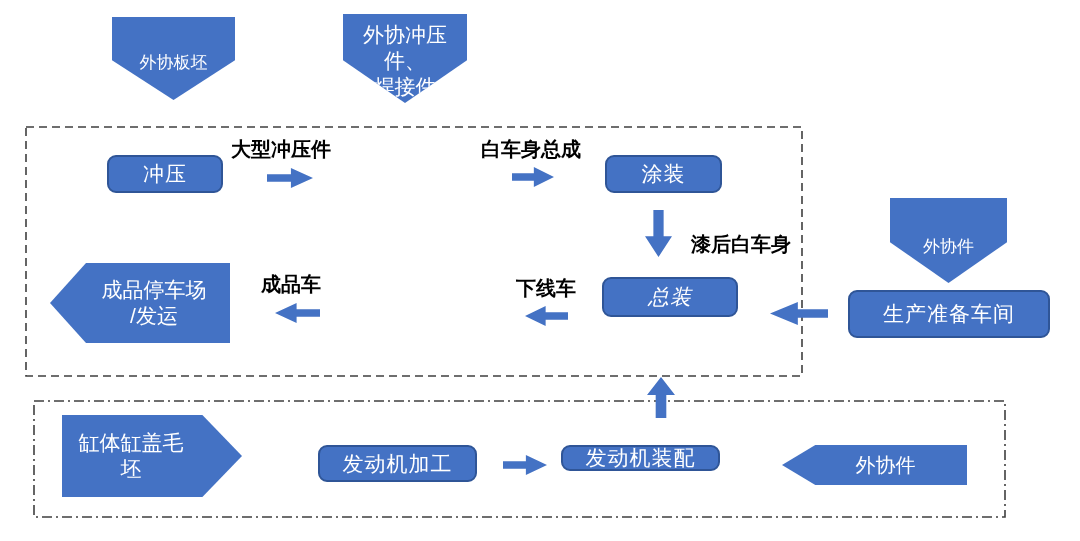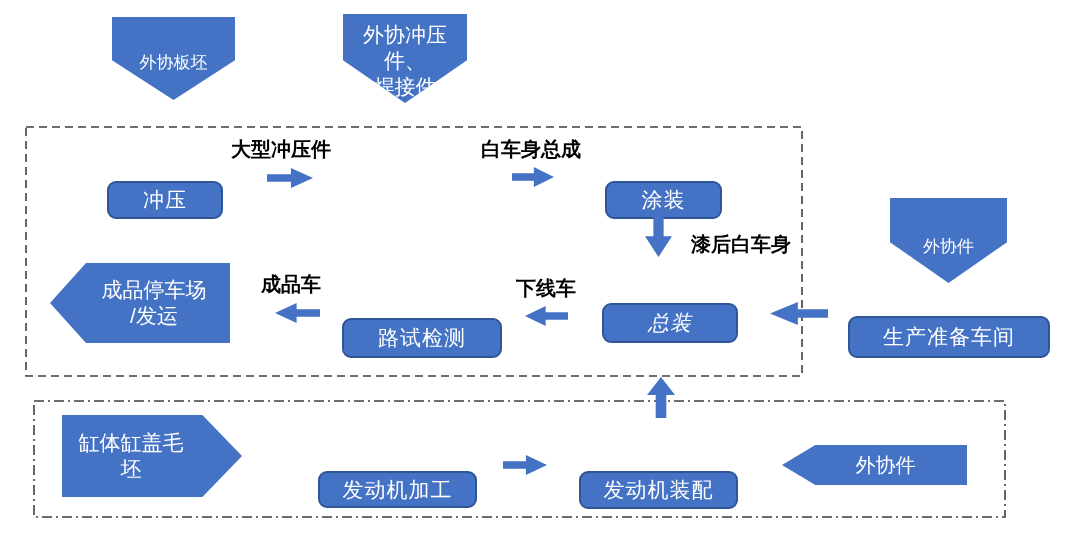--- a/index.html
+++ b/index.html
@@ -11,21 +11,21 @@
   }
   html,body{margin:0;padding:0;background:#fff;}
   .canvas{
     position:relative;width:1080px;height:541px;background:#fff;overflow:hidden;
     font-family:"Liberation Sans","DejaVu Sans",sans-serif;
   }
   .borders{position:absolute;left:0;top:0;width:1080px;height:541px;}
   .box{
     position:absolute;background:var(--shape-fill);border:2px solid var(--shape-border);
     border-radius:9px;color:var(--shape-text);display:flex;align-items:center;justify-content:center;
-    font-size:21px;letter-spacing:1px;box-sizing:border-box;margin-top:26px;
+    font-size:21px;letter-spacing:1px;box-sizing:border-box;
   }
   .pent{
     position:absolute;background:var(--shape-fill);color:var(--shape-text);
     display:flex;justify-content:center;text-align:center;white-space:pre-line;
     box-sizing:border-box;line-height:1.25;
   }
   .pent-down{clip-path:polygon(0 0,100% 0,100% 52%,50% 100%,0 52%);align-items:center;font-family:Liberation Serif, serif;}
   .pent-left-big{clip-path:polygon(20% 0,100% 0,100% 100%,20% 100%,0 50%);align-items:center;padding-left:28px;font-size:21px;}
   .pent-right{clip-path:polygon(0 0,78% 0,100% 50%,78% 100%,0 100%);align-items:center;padding-right:42px;font-size:21px;}
   .pent-left-small{clip-path:polygon(18% 0,100% 0,100% 100%,18% 100%,0 50%);align-items:center;padding-left:22px;font-size:20px;}
@@ -73,43 +73,40 @@
 
   <div class="arrow d" style="left:645px;top:210px;width:27px;height:47px;"></div>
   <div class="flabel" style="left:741px;top:231px;">漆后白车身</div>
 
   <div class="pent pent-left-big" style="left:50px;top:263px;width:180px;height:80px;">
     <span>成品停车场
 /发运</span>
   </div>
   <div class="flabel" style="left:291px;top:271px;">成品车</div>
   <div class="arrow l" style="left:275px;top:303px;width:45px;height:20px;"></div>
-  <div class="box" style="left:342px;top:292px;width:160px;height:40px;">
-    <span>路试检测</span>
-  </div>
   <div class="flabel" style="left:546px;top:275px;">下线车</div>
   <div class="arrow l" style="left:525px;top:306px;width:43px;height:20px;"></div>
   <div class="box" style="left:602px;top:277px;width:136px;height:40px;font-style:italic;">
     <span>总装</span>
   </div>
   <div class="arrow l" style="left:770px;top:302px;width:58px;height:23px;"></div>
-  <div class="box" style="left:848px;top:290px;width:202px;height:42px;">
+  <div class="box" style="left:848px;top:290px;width:202px;height:48px;">
     <span>生产准备车间</span>
   </div>
 
   <div class="arrow u" style="left:647px;top:377px;width:28px;height:41px;"></div>
 
   <div class="pent pent-right" style="left:62px;top:415px;width:180px;height:82px;">
     <span>缸体缸盖毛
 坯</span>
   </div>
   <div class="box" style="left:318px;top:445px;width:159px;height:37px;">
     <span>发动机加工</span>
   </div>
   <div class="arrow r" style="left:503px;top:455px;width:44px;height:20px;"></div>
-  <div class="box" style="left:579px;top:445px;width:159px;height:38px;">
+  <div class="box" style="left:561px;top:445px;width:159px;height:26px;">
     <span>发动机装配</span>
   </div>
   <div class="pent pent-left-small" style="left:782px;top:445px;width:185px;height:40px;">
     <span>外协件</span>
   </div>
 
 </div>
 
 </body></html>

